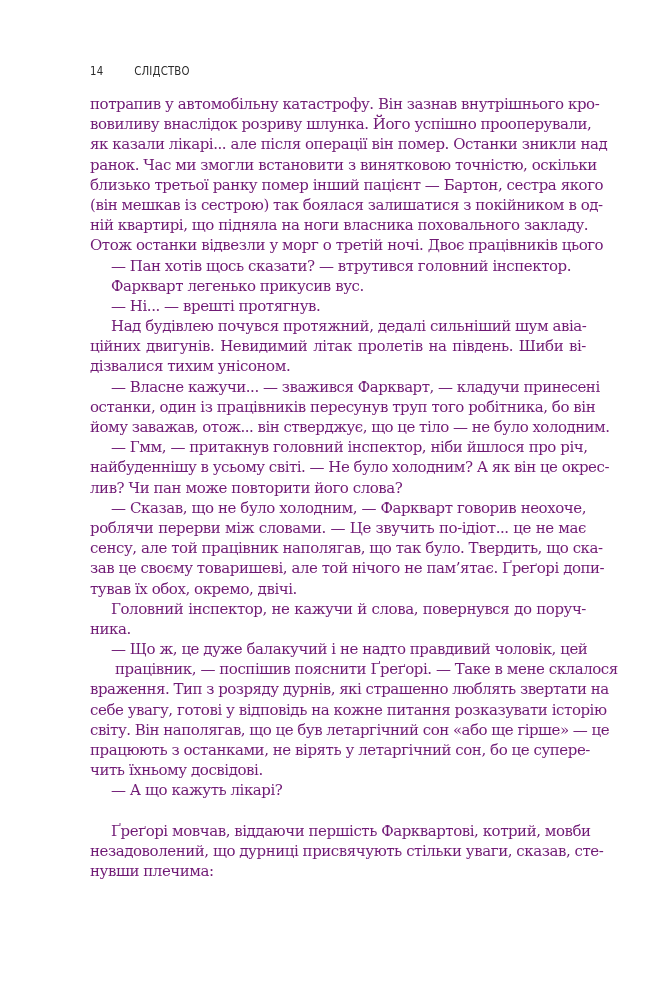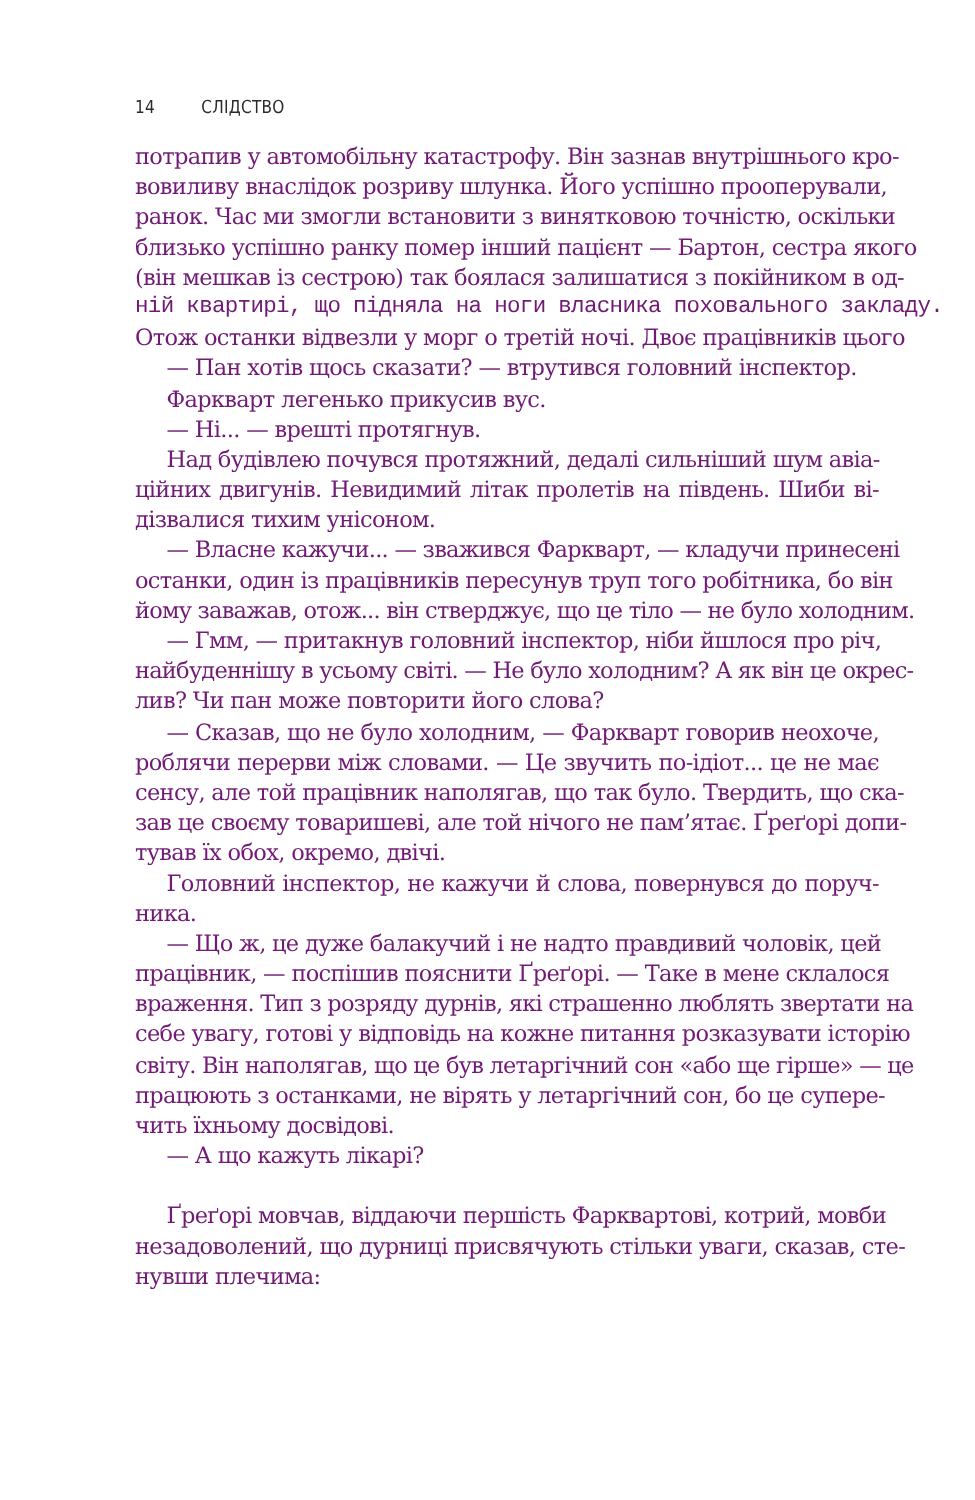--- a/index.html
+++ b/index.html
@@ -25,24 +25,25 @@
 </head>
 <body>
 
 <div class="page">
   <div class="running-head">
     <span class="folio">14</span><span>СЛІДСТВО</span>
   </div>
   <div class="body-text" id="body-text">
       <span class="line" style="display: block; width: auto;">потрапив у автомобільну катастрофу. Він зазнав внутрішнього кро-</span>
       <span class="line" style="display: block; width: auto;">вовиливу внаслідок розриву шлунка. Його успішно прооперували,</span>
+      <span class="line" style="display: block; width: auto;">як казали лікарі... але після операції він помер. Останки зникли над</span>
       <span class="line" style="display: block; width: auto;">ранок. Час ми змогли встановити з винятковою точністю, оскільки</span>
-      <span class="line" style="display: block; width: auto;">близько успішно ранку помер інший пацієнт — Бартон, сестра якого</span>
+      <span class="line" style="display: block; width: auto;">близько третьої ранку помер інший пацієнт — Бартон, сестра якого</span>
       <span class="line" style="display: block; width: auto;">(він мешкав із сестрою) так боялася залишатися з покійником в од-</span>
-      <span class="line" style="display: block; width: auto; font-family: Liberation Mono, monospace;">ній квартирі, що підняла на ноги власника поховального закладу.</span>
+      <span class="line" style="display: block; width: auto;">ній квартирі, що підняла на ноги власника поховального закладу.</span>
       <span class="line" style="display: block; width: auto;">Отож останки відвезли у морг о третій ночі. Двоє працівників цього</span>
       <span class="line indent last" style="display: block; width: auto;">— Пан хотів щось сказати? — втрутився головний інспектор.</span>
       <span class="line indent last" style="display: block; width: auto;">Фарквaрт легенько прикусив вус.</span>
       <span class="line indent last" style="display: block; width: auto;">— Ні... — врешті протягнув.</span>
       <span class="line indent" style="display: block; width: auto;">Над будівлею почувся протяжний, дедалі сильніший шум авіа-</span>
       <span class="line" style="display: block; width: auto;">ційних двигунів. Невидимий літак пролетів на південь. Шиби ві-</span>
       <span class="line last" style="display: block; width: auto;">дізвалися тихим унісоном.</span>
       <span class="line indent" style="display: block; width: auto; letter-spacing: -0.489104px;">— Власне кажучи... — зважився Фарквaрт, — кладучи принесені</span>
       <span class="line" style="display: block; width: auto;">останки, один із працівників пересунув труп того робітника, бо він</span>
       <span class="line last" style="display: block; width: auto; letter-spacing: -0.514122px;">йому заважав, отож... він стверджує, що це тіло — не було холодним.</span>
@@ -50,21 +51,21 @@
       <span class="line" style="display: block; width: auto; letter-spacing: -0.51195px;">найбуденнішу в усьому світі. — Не було холодним? А як він це окрес-</span>
       <span class="line last" style="display: block; width: auto;">лив? Чи пан може повторити його слова?</span>
       <span class="line indent" style="display: block; width: auto;">— Сказав, що не було холодним, — Фарквaрт говорив неохоче,</span>
       <span class="line" style="display: block; width: auto;">роблячи перерви між словами. — Це звучить по-ідіот... це не має</span>
       <span class="line" style="display: block; width: auto;">сенсу, але той працівник наполягав, що так було. Твердить, що ска-</span>
       <span class="line" style="display: block; width: auto;">зав це своєму товаришеві, але той нічого не пам’ятає. Ґреґорі допи-</span>
       <span class="line last" style="display: block; width: auto;">тував їх обох, окремо, двічі.</span>
       <span class="line indent" style="display: block; width: auto;">Головний інспектор, не кажучи й слова, повернувся до поруч-</span>
       <span class="line last" style="display: block; width: auto;">ника.</span>
       <span class="line indent" style="display: block; width: auto; letter-spacing: -0.455031px;">— Що ж, це дуже балакучий і не надто правдивий чоловік, цей</span>
-      <span class="line" style="display: block; width: auto;">працівник, — поспішив пояснити Ґреґорі. — Таке в мене склалося</span>
+      <span class="line" style="display: block; width: auto; margin-left: 25px;">працівник, — поспішив пояснити Ґреґорі. — Таке в мене склалося</span>
       <span class="line" style="display: block; width: auto; letter-spacing: -0.51195px;">враження. Тип з розряду дурнів, які страшенно люблять звертати на</span>
       <span class="line" style="display: block; width: auto;">себе увагу, готові у відповідь на кожне питання розказувати історію</span>
       <span class="line" style="display: block; width: auto; letter-spacing: -0.51195px;">світу. Він наполягав, що це був летаргічний сон «або ще гірше» — це</span>
       <span class="line" style="display: block; width: auto;">працюють з останками, не вірять у летаргічний сон, бо це супере-</span>
       <span class="line last" style="display: block; width: auto;">чить їхньому досвідові.</span>
       <span class="line indent last" style="display: block; width: auto;">— А що кажуть лікарі?</span>
       <span class="line indent" style="display: block; width: auto; letter-spacing: -0.4625px; margin-top: 20px;">Ґреґорі мовчав, віддаючи першість Фарквaртові, котрий, мовби</span>
       <span class="line" style="display: block; width: auto;">незадоволений, що дурниці присвячують стільки уваги, сказав, сте-</span>
       <span class="line last" style="display: block; width: auto;">нувши плечима:</span>
     </div>

